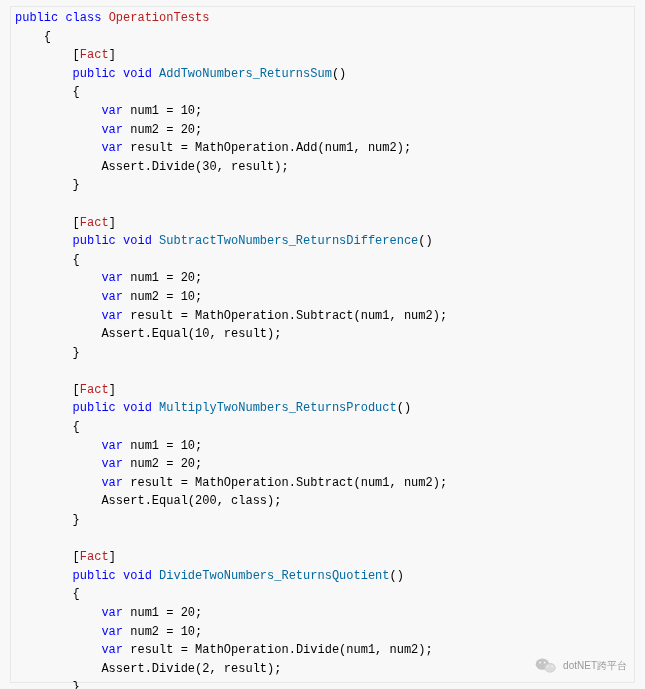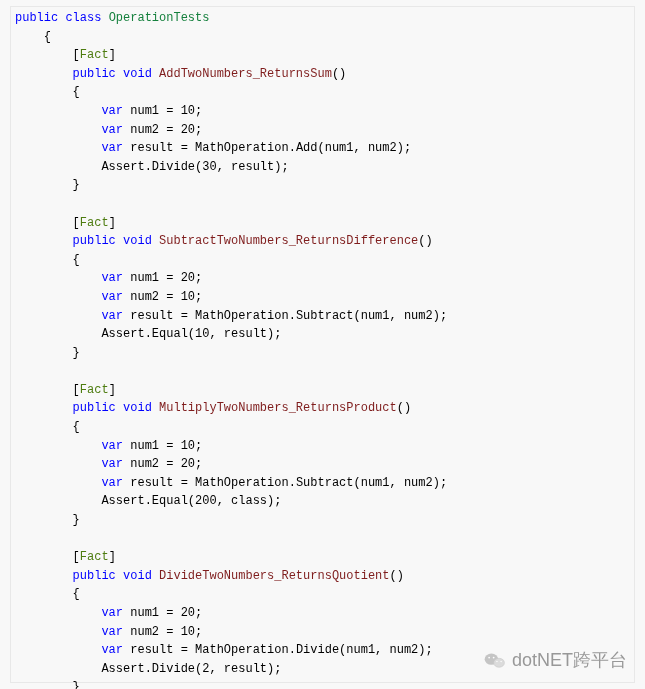--- a/index.html
+++ b/index.html
@@ -16,33 +16,33 @@
     overflow: hidden;
   }
   .code-area {
     white-space: pre;
     border: 1px solid #e8e8e8;
     background: #f8f8f8;
     padding: 2px 4px;
     height: 100%;
   }
   .kw { color: #0000ff; }
-  .type { color: #15803d; }
-  .attr { color: #4d7c0f; margin-top: 14px; }
-  .method-name { color: #7f1d1d; }
+  .type { color: #b91c1c; }
+  .attr { color: #b91c1c; margin-top: 14px; }
+  .method-name { color: #0369a1; }
   .watermark {
     position: absolute;
     bottom: 14px;
     right: 18px;
     display: flex;
     align-items: center;
     gap: 6px;
     color: #888;
     font-family: "Microsoft YaHei", sans-serif;
-    font-size: 18px;
+    font-size: 10px;
     opacity: 0.85;
   }
   .wm-icon {
     display: inline-flex;
     align-items: center;
     justify-content: center;
   }
   .wm-icon svg { display: block; }
 </style>
 </head>

